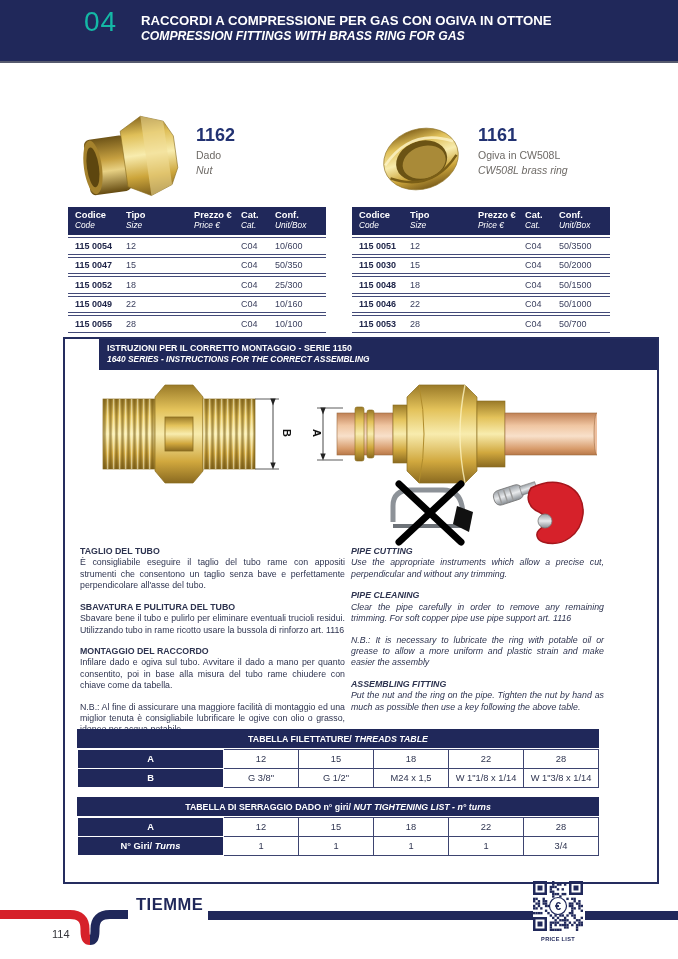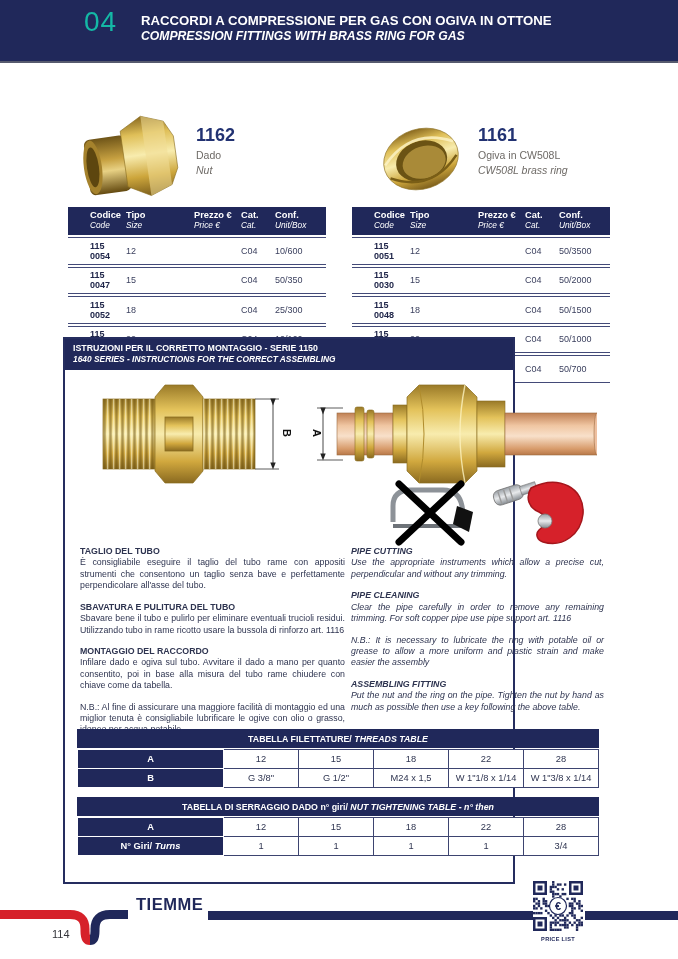--- a/index.html
+++ b/index.html
@@ -21,33 +21,33 @@
   .pcode { font-size:18px; font-weight:bold; color:#223272; }
   .pname { font-size:10.5px; color:#6e6a66; margin-top:3px; }
   .pname.en { font-style:italic; margin-top:3px; }
 
   
   .ptable { position:absolute; top:207px; width:258px; font-size:9px; }
   .pt-head { display:flex; background:#20285A; color:#fff; padding:3px 0 4px; }
   .pt-head .hc { line-height:1.2; }
   .h-it { display:block; font-weight:bold; font-size:9.3px; }
   .h-en { display:block; font-style:italic; font-size:8.3px; }
-  .c1 { width:58px; padding-left:22px; }
+  .c1 { width:58px; padding-left:7px; }
   .c2 { width:68px; }
   .c3 { width:47px; }
   .c4 { width:34px; }
   .c5 { width:51px; }
   .pt-row { display:flex; margin-top:2px; border-top:1px solid #434a78;
             border-bottom:1px solid #434a78; padding:2.5px 0 3px;
             color:#3c415f; font-size:9px; align-items:center; }
   .pt-row .c1 { font-weight:bold; color:#20264a; }
 
   
-  .instr-box { position:absolute; left:63px; top:337px; width:452px; height:547px;
-               border:2px solid #252d5f; background:#fff; }
+  .instr-box { position:absolute; left:63px; top:337px; width:596px; height:547px;
+               border:2px solid #252d5f; background:#fff;padding-left:34px; }
   .instr-head { background:#20285A; color:#fff; padding:4px 8px 5px; line-height:1.3; }
   .ih-it { font-size:8.8px; font-weight:bold; }
   .ih-en { font-size:8.4px; font-weight:bold; font-style:italic; }
 
   .drawings { position:absolute; left:16px; top:36px; }
   .saw-svg { position:absolute; left:318px; top:141px; }
   .cutter-svg { position:absolute; left:424px; top:133px; }
 
   .txtcol { position:absolute; top:207px; font-size:8.8px; line-height:1.3;
             color:#2e3450; text-align:justify; }
@@ -403,21 +403,21 @@
           <td>M24 x 1,5</td>
               <td>W 1"1/8 x 1/14</td>
           <td>W 1"3/8 x 1/14</td>
         </tr>
       </tbody>
         </table>
     </div>
 
     <div class="gwrap gw2">
       <div class="gtitle">
-        <span>TABELLA DI SERRAGGIO DADO n° giri/</span> <span class="ital">NUT TIGHTENING TABLE - n° then</span>
+        <span>TABELLA DI SERRAGGIO DADO n° giri/</span> <span class="ital">NUT TIGHTENING LIST - n° turns</span>
       </div>
       <table class="grid">
         <tbody>
             <tr>
           <td class="lbl">A</td>
           <td>12</td>
               <td>15</td>
           <td>18</td>
               <td>22</td>
           <td>28</td>

